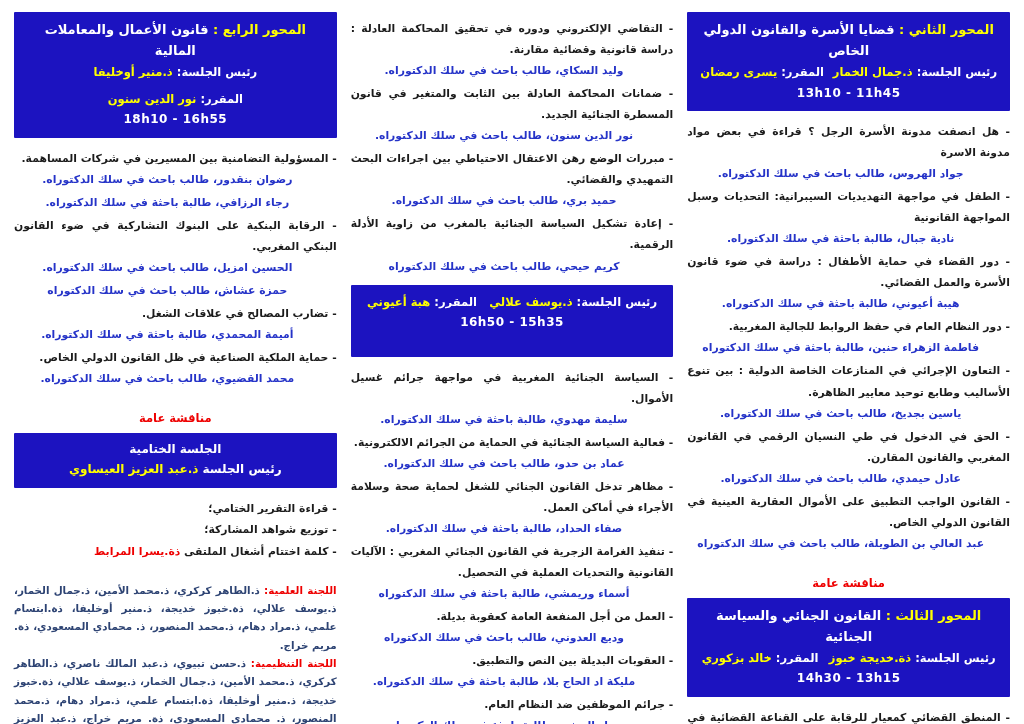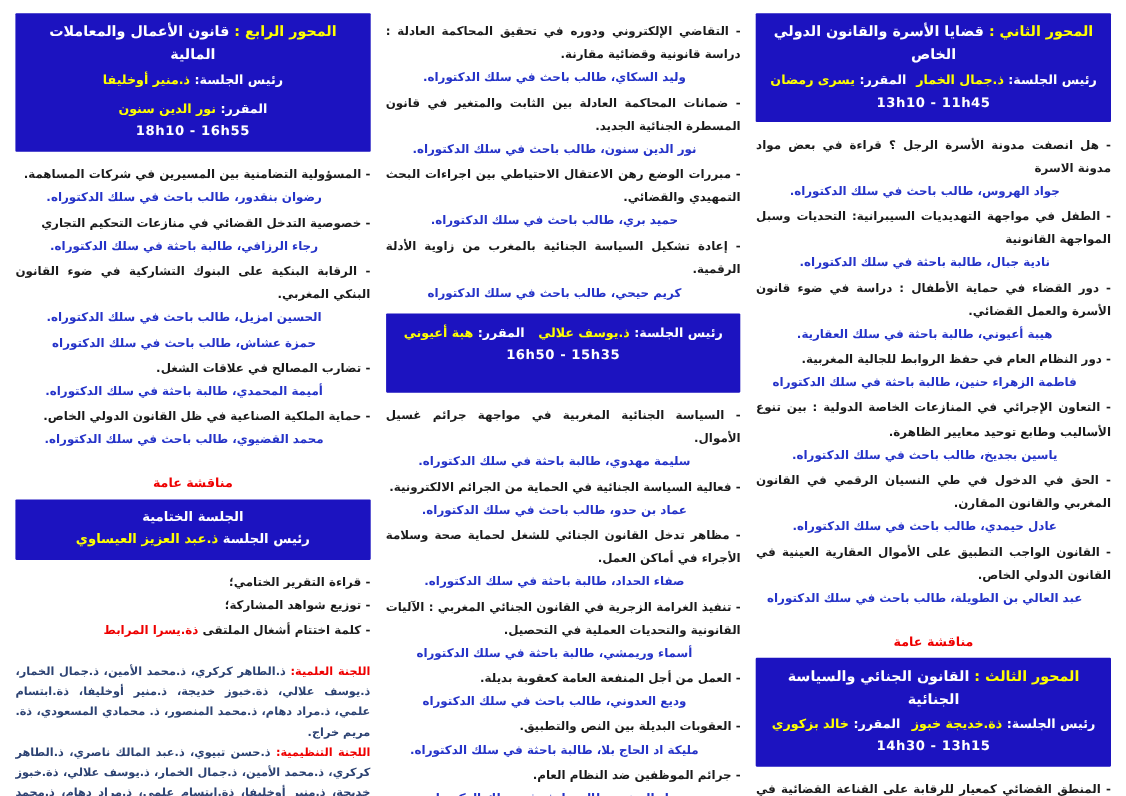--- a/index.html
+++ b/index.html
@@ -63,21 +63,21 @@
     <div class="paper">
       <div class="ptitle">- هل انصفت مدونة الأسرة الرجل ؟ قراءة في بعض مواد مدونة الاسرة</div>
       <div class="pname">جواد الهروس، طالب باحث في سلك الدكتوراه.</div>
     </div>
     <div class="paper">
       <div class="ptitle">- الطفل في مواجهة التهديديات السيبرانية: التحديات وسبل المواجهة القانونية</div>
       <div class="pname">نادية جبال، طالبة باحثة في سلك الدكتوراه.</div>
     </div>
     <div class="paper">
       <div class="ptitle">- دور القضاء في حماية الأطفال : دراسة في ضوء قانون الأسرة والعمل القضائي.</div>
-      <div class="pname">هيبة أعيوني، طالبة باحثة في سلك العقارية.</div>
+      <div class="pname">هيبة أعيوني، طالبة باحثة في سلك الدكتوراه.</div>
     </div>
     <div class="paper">
       <div class="ptitle">- دور النظام العام في حفظ الروابط للجالية المغربية.</div>
       <div class="pname">فاطمة الزهراء حنين، طالبة باحثة في سلك الدكتوراه</div>
     </div>
     <div class="paper">
       <div class="ptitle">- التعاون الإجرائي في المنازعات الخاصة الدولية : بين تنوع الأساليب وطابع توحيد معايير الظاهرة.</div>
       <div class="pname">ياسين بجديخ، طالب باحث في سلك الدكتوراه.</div>
     </div>
     <div class="paper">
@@ -180,21 +180,20 @@
         <span><span class="white">المقرر:</span> <span class="yellow">نور الدين سنون</span></span>
       </div>
       <div class="hdr-time" dir="ltr">18h10 - 16h55</div>
     </div>
 
     <div class="paper">
       <div class="ptitle">- المسؤولية التضامنية بين المسيرين في شركات المساهمة.</div>
       <div class="pname">رضوان بنقدور، طالب باحث في سلك الدكتوراه.</div>
     </div>
     <div class="paper">
-      <div class="ptitle">- خصوصية التدخل القضائي في منازعات التحكيم التجاري</div>
       <div class="pname">رجاء الرزافي، طالبة باحثة في سلك الدكتوراه.</div>
     </div>
     <div class="paper">
       <div class="ptitle">- الرقابة البنكية على البنوك التشاركية في ضوء القانون البنكي المغربي.</div>
       <div class="pname">الحسين امزيل، طالب باحث في سلك الدكتوراه.</div>
     </div>
     <div class="paper">
       <div class="pname">حمزة عشاش، طالب باحث في سلك الدكتوراه</div>
     </div>
     <div class="paper">

